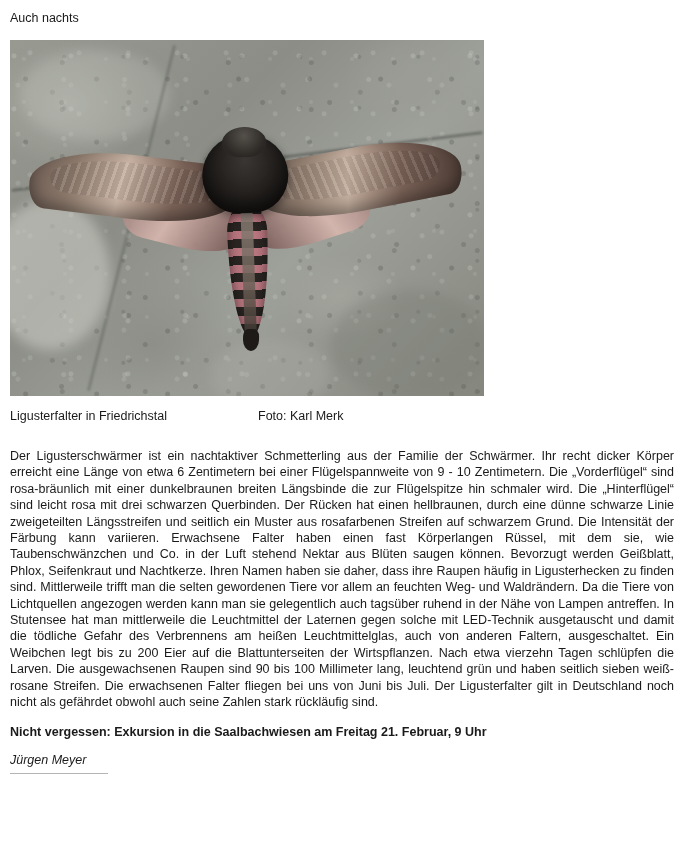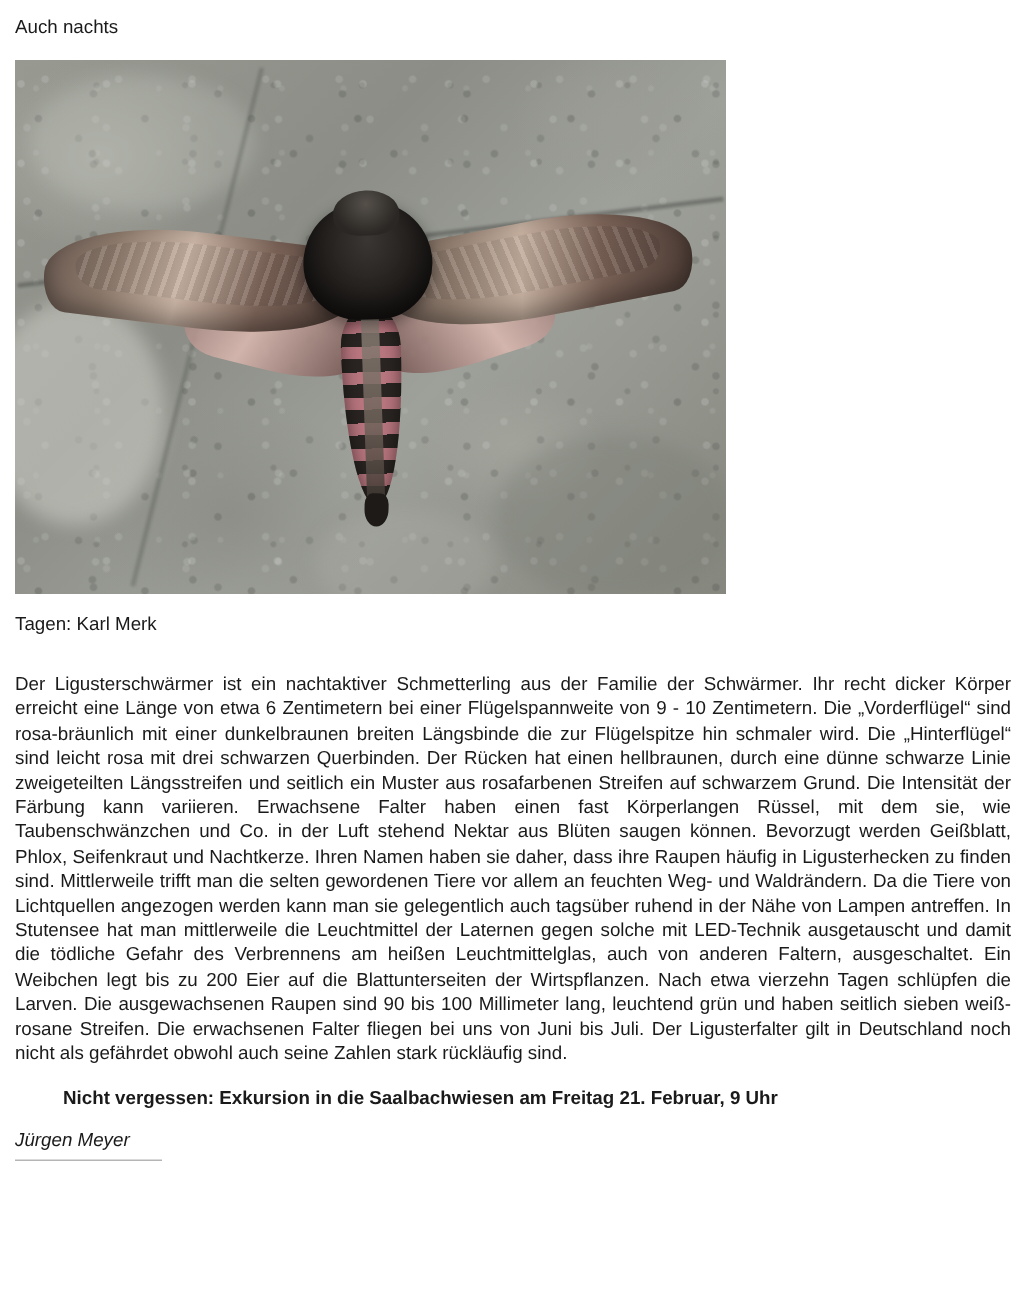--- a/index.html
+++ b/index.html
@@ -214,21 +214,20 @@
     width: 664px;
     font-size: 12.5px;
     line-height: 16.4px;
     text-align: justify;
   }
   .notice {
     margin-top: 13px;
     font-size: 12.5px;
     font-weight: bold;
     line-height: 16px;
-    margin-left: 32px;
   }
   .signature {
     margin-top: 12px;
     font-size: 12.5px;
     font-style: italic;
     line-height: 16px;
   }
   .hr {
     margin-top: 5px;
     width: 98px;
@@ -257,21 +256,22 @@
       <div class="wing wing-left"></div>
       <div class="wing wing-right"></div>
       <div class="abdomen"></div>
       <div class="abdomen-tip"></div>
       <div class="thorax"></div>
       <div class="head"></div>
     </div>
   </div>
 
   <div class="caption-row">
-    <div class="caption-right">Tagen: Karl Merk</div>
+    <div class="caption-left">Ligusterfalter in Friedrichstal</div>
+    <div class="caption-right">Foto: Karl Merk</div>
   </div>
 
   <div class="body-text">Der Ligusterschwärmer ist ein nachtaktiver Schmetterling aus der Familie der Schwärmer. Ihr recht dicker Körper erreicht eine Länge von etwa 6 Zentimetern bei einer Flügelspannweite von 9 - 10 Zentimetern. Die „Vorderflügel“ sind rosa-bräunlich mit einer dunkelbraunen breiten Längsbinde die zur Flügelspitze hin schmaler wird. Die „Hinterflügel“ sind leicht rosa mit drei schwarzen Querbinden. Der Rücken hat einen hellbraunen, durch eine dünne schwarze Linie zweigeteilten Längsstreifen und seitlich ein Muster aus rosafarbenen Streifen auf schwarzem Grund. Die Intensität der Färbung kann variieren. Erwachsene Falter haben einen fast Körperlangen Rüssel, mit dem sie, wie Taubenschwänzchen und Co. in der Luft stehend Nektar aus Blüten saugen können. Bevorzugt werden Geißblatt, Phlox, Seifenkraut und Nachtkerze. Ihren Namen haben sie daher, dass ihre Raupen häufig in Ligusterhecken zu finden sind. Mittlerweile trifft man die selten gewordenen Tiere vor allem an feuchten Weg- und Waldrändern. Da die Tiere von Lichtquellen angezogen werden kann man sie gelegentlich auch tagsüber ruhend in der Nähe von Lampen antreffen. In Stutensee hat man mittlerweile die Leuchtmittel der Laternen gegen solche mit LED-Technik ausgetauscht und damit die tödliche Gefahr des Verbrennens am heißen Leuchtmittelglas, auch von anderen Faltern, ausgeschaltet. Ein Weibchen legt bis zu 200 Eier auf die Blattunterseiten der Wirtspflanzen. Nach etwa vierzehn Tagen schlüpfen die Larven. Die ausgewachsenen Raupen sind 90 bis 100 Millimeter lang, leuchtend grün und haben seitlich sieben weiß-rosane Streifen. Die erwachsenen Falter fliegen bei uns von Juni bis Juli. Der Ligusterfalter gilt in Deutschland noch nicht als gefährdet obwohl auch seine Zahlen stark rückläufig sind.</div>
 
   <div class="notice">Nicht vergessen: Exkursion in die Saalbachwiesen am Freitag 21. Februar, 9 Uhr</div>
 
   <div class="signature">Jürgen Meyer</div>
   <div class="hr"></div>
 
 </div>

